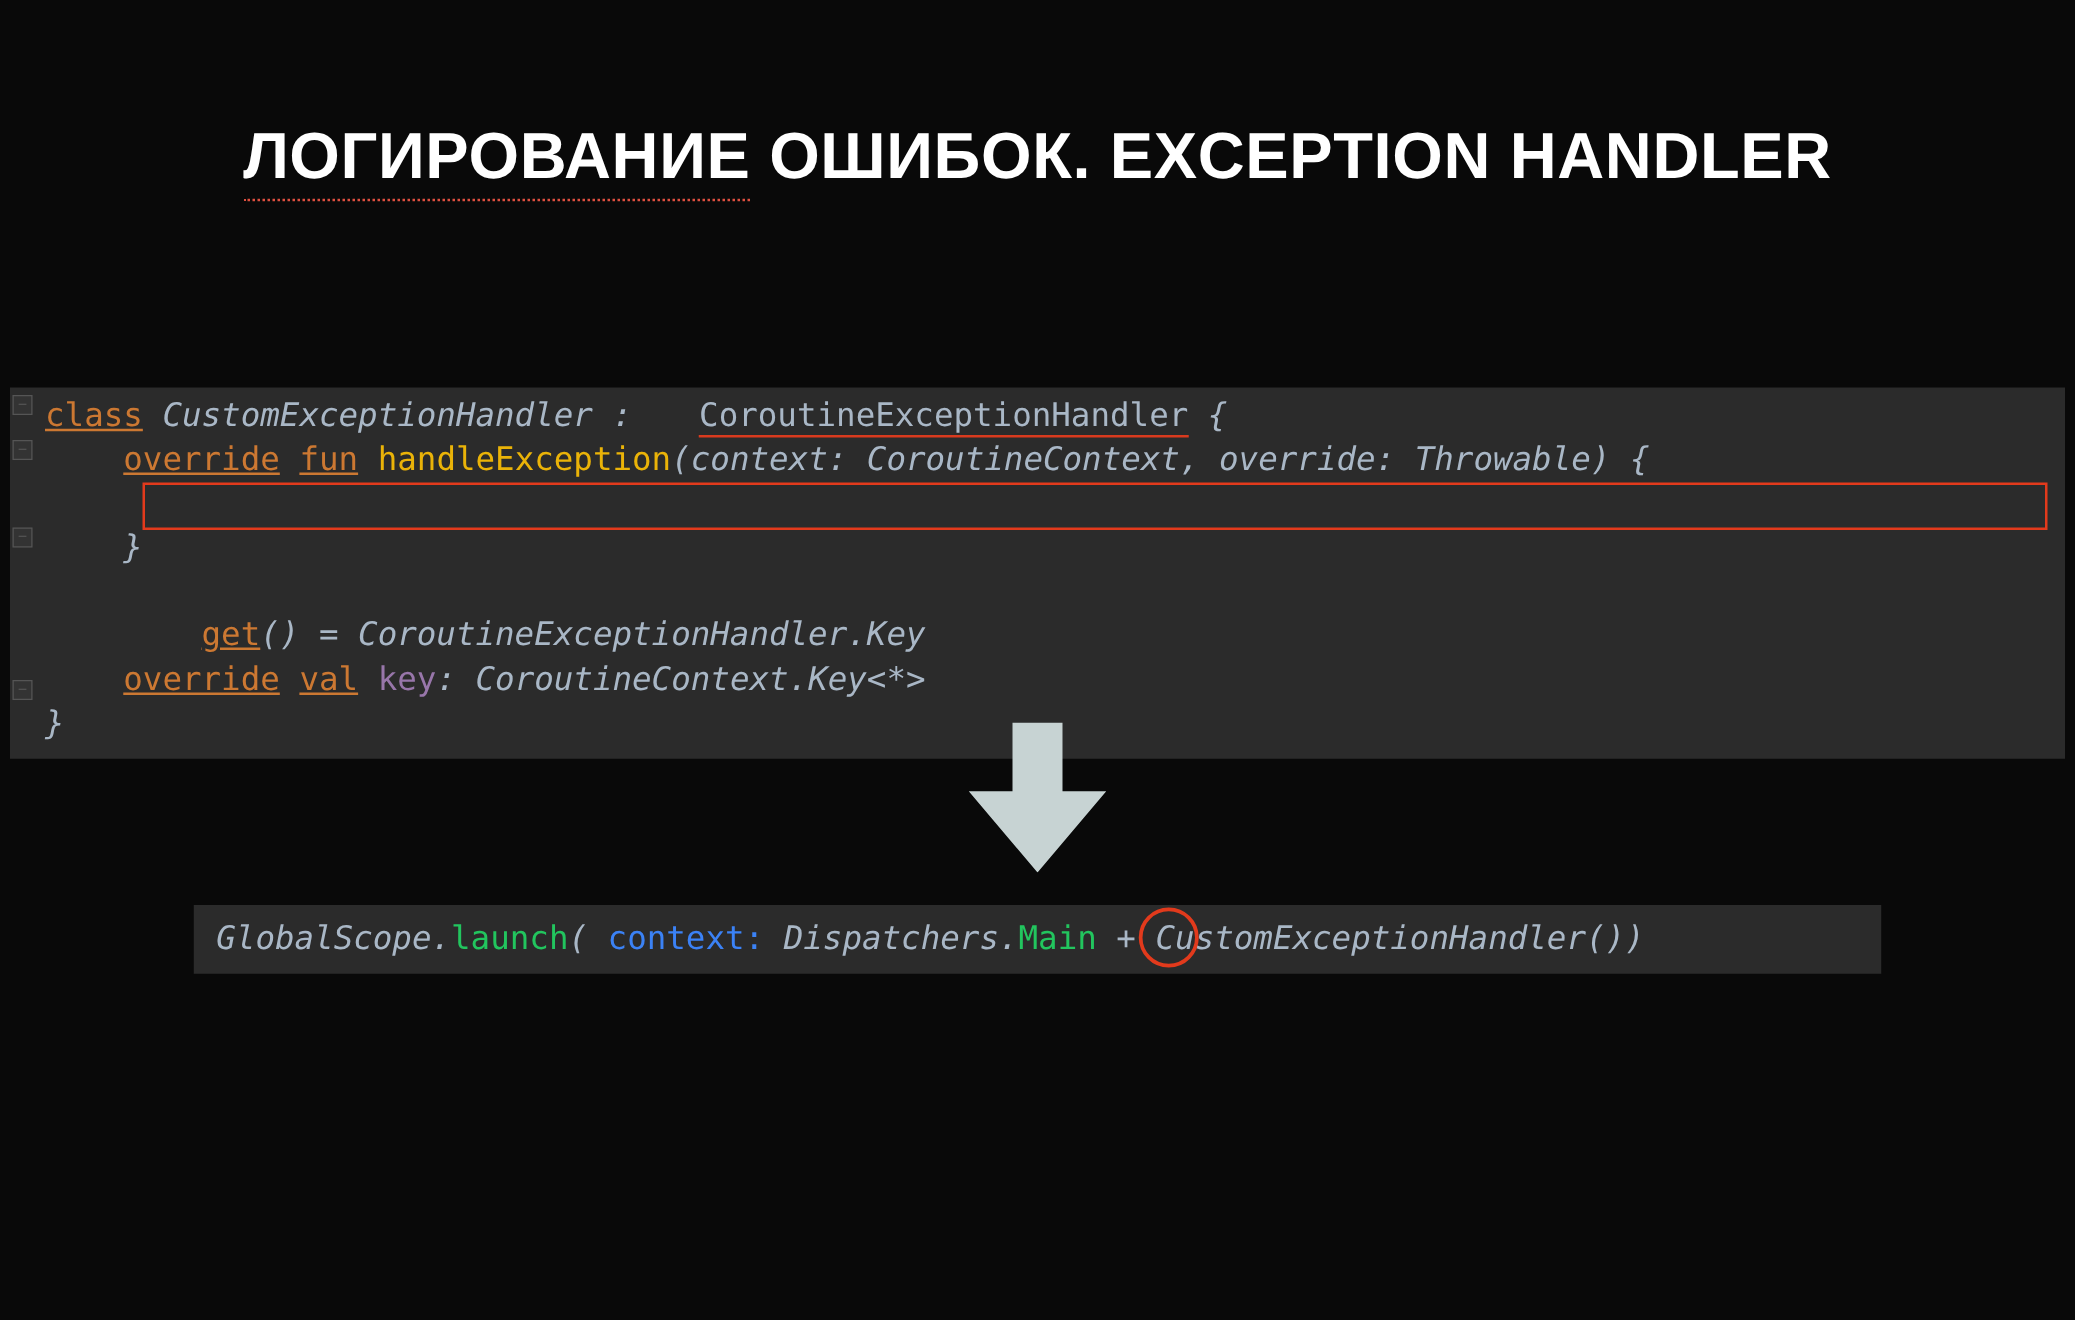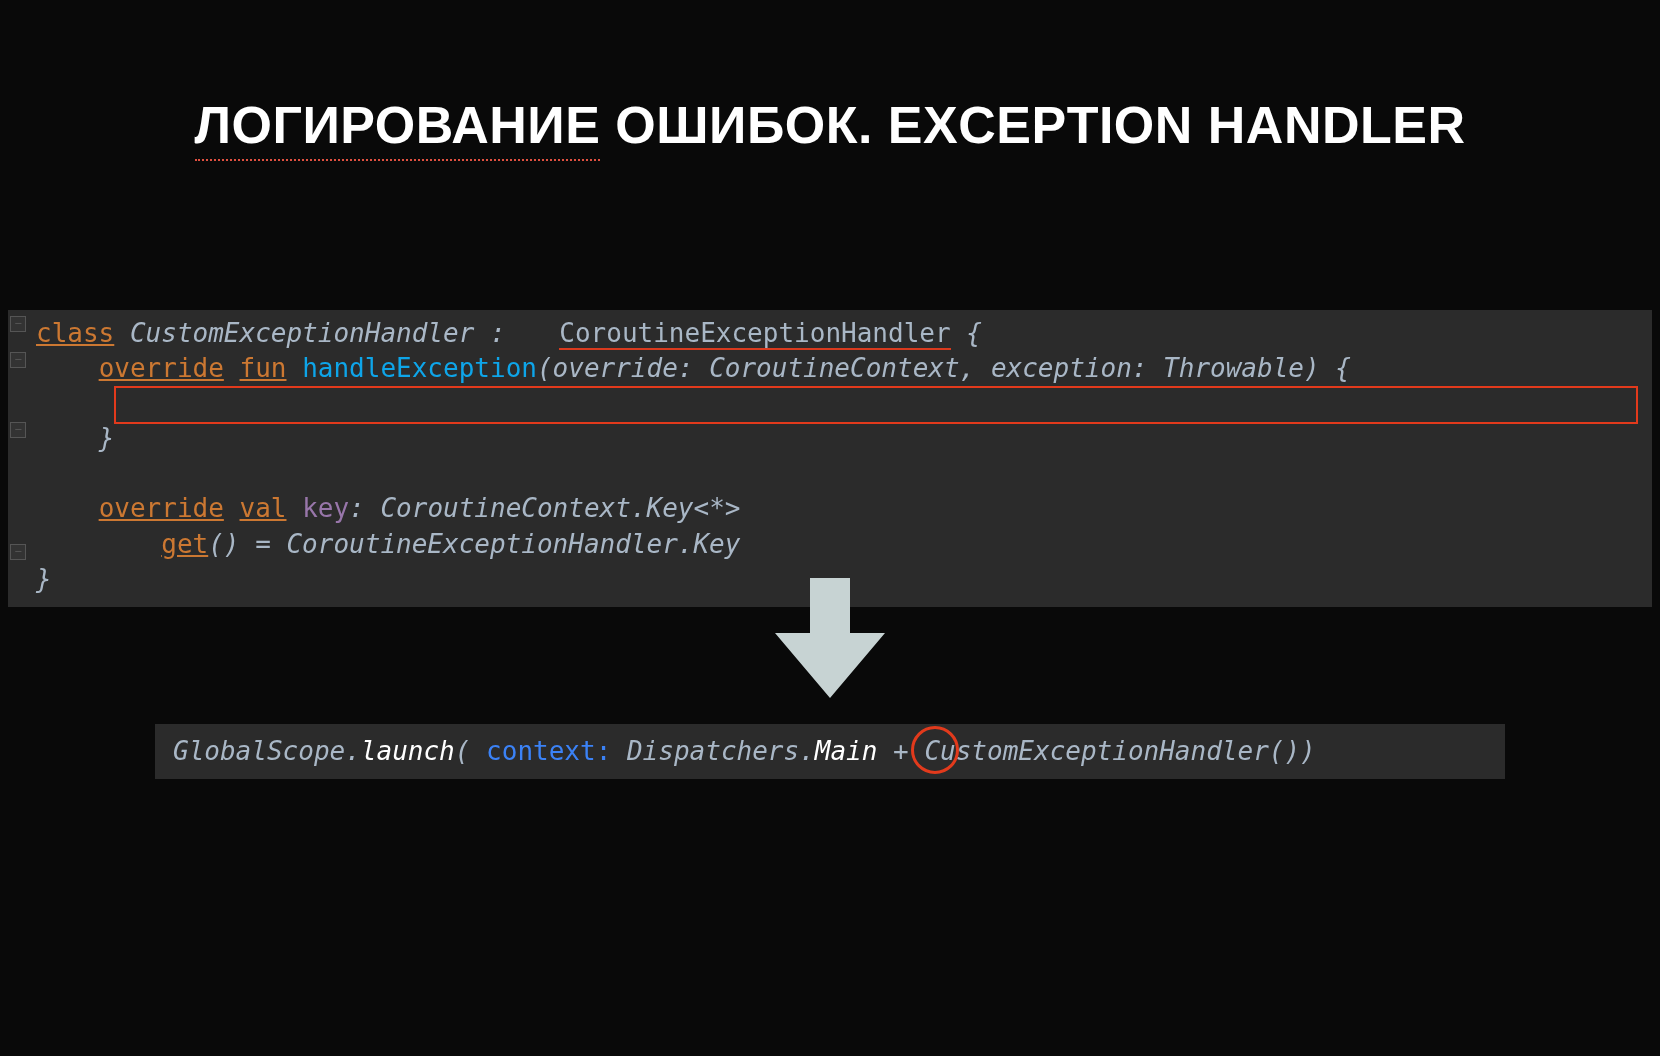--- a/index.html
+++ b/index.html
@@ -7,23 +7,23 @@
   .title{position:absolute;top:60px;left:0;right:0;text-align:center;color:#fff;font-size:52px;font-weight:700;letter-spacing:0.5px;}
   .title .underlined{display:inline-block;position:relative;}
   .title .underlined::after{content:"";position:absolute;left:0;right:0;bottom:-6px;border-bottom:2px dotted #e05040;}
   .code-block{position:absolute;left:8px;right:8px;background:#2b2b2b;font-family:Menlo,Consolas,monospace;color:#a9b7c6;padding:6px 0 10px 0;line-height:1.35;font-size:26px;}
   .code-block.first{top:310px;}
   .code-block.second{top:724px;left:155px;right:155px;font-size:26px;padding:10px 14px;}
   .gutter{position:absolute;left:0;top:4px;bottom:4px;width:18px;}
   .fold{position:absolute;left:2px;width:14px;height:14px;border:1px solid #555;background:#333;color:#555;font-size:12px;line-height:12px;text-align:center;}
   .codeline{padding-left:28px;white-space:pre;}
   .kw{color:#cc7832;text-decoration:underline;}
-  .fn{color:#0ea5e9;}
+  .fn{color:#eab308;}
   .param{color:#9876aa;}
-  .ital{font-style:italic;color:#ffffff;}
+  .ital{color:#22c55e;}
   .hint{color:#3b82f6;}
   .id{color:#a9b7c6;font-style:italic;}
   .cehUnderline{position:relative;margin-left:38px;}
   .cehUnderline::after{content:"";position:absolute;left:0;right:0;bottom:-2px;height:2px;background:#d93a1e;}
   .red-box{position:absolute;border:2px solid #e23a1c;pointer-events:none;}
   .arrow{position:absolute;left:50%;transform:translateX(-50%);top:578px;fill:#c7d3d3;}
   .red-circle{position:absolute;border:3px solid #e23a1c;border-radius:50%;pointer-events:none;}
 </style>
 </head>
 <body>
@@ -35,26 +35,26 @@
   </h1>
 
   <div class="code-block first">
     <div class="gutter">
       <span class="fold" style="top:2px;">−</span>
       <span class="fold" style="top:38px;">−</span>
       <span class="fold" style="top:108px;">−</span>
       <span class="fold" style="top:230px;">−</span>
     </div>
     <div class="codeline"><span class="kw">class</span> <span class="id">CustomExceptionHandler</span> <span class="id">:</span> <span class="cehUnderline">CoroutineExceptionHandler</span> <span class="id">{</span></div>
-    <div class="codeline">    <span class="kw">override</span> <span class="kw">fun</span> <span class="fn">handleException</span><span class="id">(override: CoroutineContext, exception: Throwable) {</span></div>
+    <div class="codeline">    <span class="kw">override</span> <span class="kw">fun</span> <span class="fn">handleException</span><span class="id">(context: CoroutineContext, override: Throwable) {</span></div>
     <div class="codeline">&nbsp;</div>
     <div class="codeline">    <span class="id">}</span></div>
     <div class="codeline">&nbsp;</div>
+    <div class="codeline">        <span class="kw">get</span><span class="id">() = CoroutineExceptionHandler.Key</span></div>
     <div class="codeline">    <span class="kw">override</span> <span class="kw">val</span> <span class="param">key</span><span class="id">: CoroutineContext.Key&lt;*&gt;</span></div>
-    <div class="codeline">        <span class="kw">get</span><span class="id">() = CoroutineExceptionHandler.Key</span></div>
     <div class="codeline"><span class="id">}</span></div>
 
     <div class="red-box" style="left:106px;right:14px;top:76px;height:34px;"></div>
   </div>
 
   <svg class="arrow" width="110" height="120" viewBox="0 0 110 120">
     <path d="M35 0 H75 V55 H110 L55 120 L0 55 H35 Z"></path>
   </svg>
 
   <div class="code-block second">

